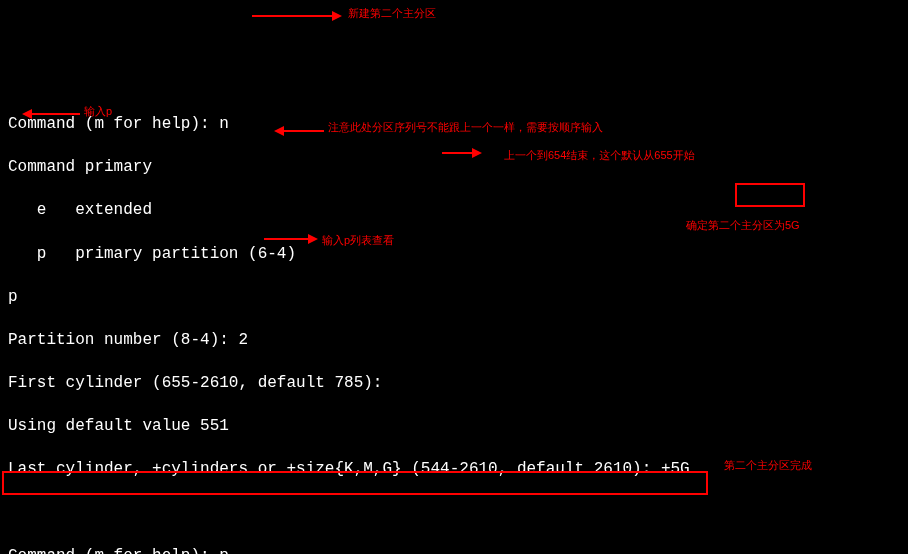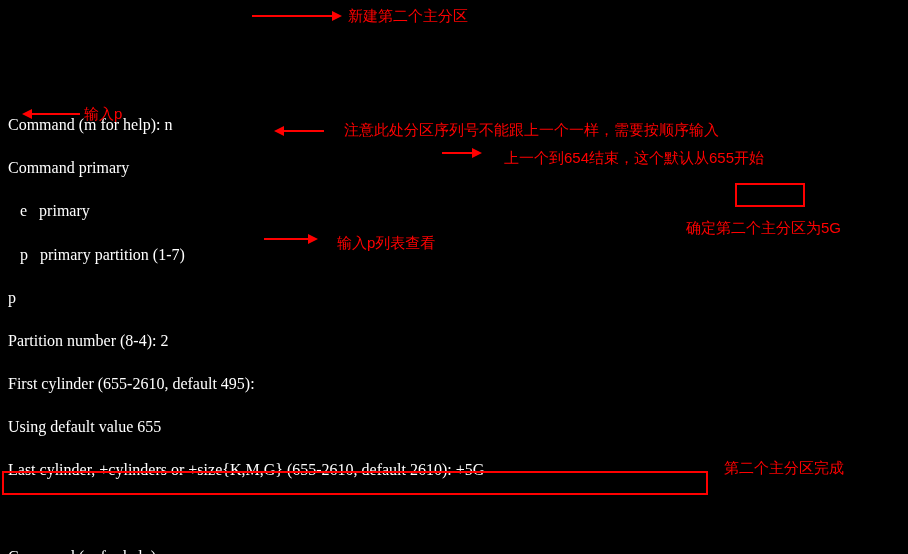--- a/index.html
+++ b/index.html
@@ -14,26 +14,25 @@
       font-size: 16px;
       line-height: 1.35;
       padding: 6px 8px;
       width: 908px;
       height: 554px;
       position: relative;
       white-space: pre;
     }
     .line {
       display: block;
-      font-family: Liberation Serif, serif;
     }
     .annot {
       color: #ff0000;
       font-family: "SimSun", "Microsoft YaHei", sans-serif;
-      font-size: 15px;
+      font-size: 11px;
       position: absolute;
       white-space: nowrap;
     }
     .arrow {
       position: absolute;
       pointer-events: none;
     }
     .rbox {
       position: absolute;
       border: 2px solid #ff0000;
@@ -41,27 +40,27 @@
     }
   </style>
 </head>
 <body>
 
 
 
 
 <span class="line"><span>Command (m for help): </span><span>n</span></span>
 <span class="line">Command primary</span>
-<span class="line">   e   primary</span>
-<span class="line">   p   primary partition (1-7)</span>
+<span class="line">   e   extended</span>
+<span class="line">   p   primary partition (6-4)</span>
 <span class="line">p</span>
 <span class="line"><span>Partition number (8-4): </span><span>2</span></span>
-<span class="line">First cylinder (655-2610, default 495): </span>
-<span class="line">Using default value 655</span>
-<span class="line"><span>Last cylinder, +cylinders or +size{K,M,G} (655-2610, default 2610): </span><span>+5G</span></span>
+<span class="line">First cylinder (655-2610, default 785): </span>
+<span class="line">Using default value 551</span>
+<span class="line"><span>Last cylinder, +cylinders or +size{K,M,G} (544-2610, default 2610): </span><span>+5G</span></span>
 <span class="line"> </span>
 <span class="line"><span>Command (m for help): </span><span>p</span></span>
 
 
 
 
 
 
 
 
@@ -77,36 +76,36 @@
     <line x1="0" y1="7" x2="80" y2="7" stroke="#ff0000" stroke-width="2"></line>
     <polygon points="80,2 90,7 80,12" fill="#ff0000"></polygon>
   </svg>
 
 <span class="annot" style="left:84px; top:104px;">输入p</span>
 <svg class="arrow" style="left:22px; top:107px;" width="58" height="14">
     <line x1="58" y1="7" x2="10" y2="7" stroke="#ff0000" stroke-width="2"></line>
     <polygon points="10,2 0,7 10,12" fill="#ff0000"></polygon>
   </svg>
 
-<span class="annot" style="left:344px; top:120px;">注意此处分区序列号不能跟上一个一样，需要按顺序输入</span>
+<span class="annot" style="left:328px; top:120px;">注意此处分区序列号不能跟上一个一样，需要按顺序输入</span>
 <svg class="arrow" style="left:274px; top:124px;" width="50" height="14">
     <line x1="50" y1="7" x2="10" y2="7" stroke="#ff0000" stroke-width="2"></line>
     <polygon points="10,2 0,7 10,12" fill="#ff0000"></polygon>
   </svg>
 
 <span class="annot" style="left:504px; top:148px;">上一个到654结束，这个默认从655开始</span>
 <svg class="arrow" style="left:442px; top:146px;" width="40" height="14">
     <line x1="0" y1="7" x2="30" y2="7" stroke="#ff0000" stroke-width="2"></line>
     <polygon points="30,2 40,7 30,12" fill="#ff0000"></polygon>
   </svg>
 
 <div class="rbox" style="left:735px; top:183px; width:70px; height:24px;"></div>
 <span class="annot" style="left:686px; top:218px;">确定第二个主分区为5G</span>
 
-<span class="annot" style="left:322px; top:233px;margin-left:15px;">输入p列表查看</span>
+<span class="annot" style="left:322px; top:233px;">输入p列表查看</span>
 <svg class="arrow" style="left:264px; top:232px;" width="54" height="14">
     <line x1="0" y1="7" x2="44" y2="7" stroke="#ff0000" stroke-width="2"></line>
     <polygon points="44,2 54,7 44,12" fill="#ff0000"></polygon>
   </svg>
 
 <div class="rbox" style="left:2px; top:471px; width:706px; height:24px;"></div>
 <span class="annot" style="left:724px; top:458px;">第二个主分区完成</span>
 
 
 

